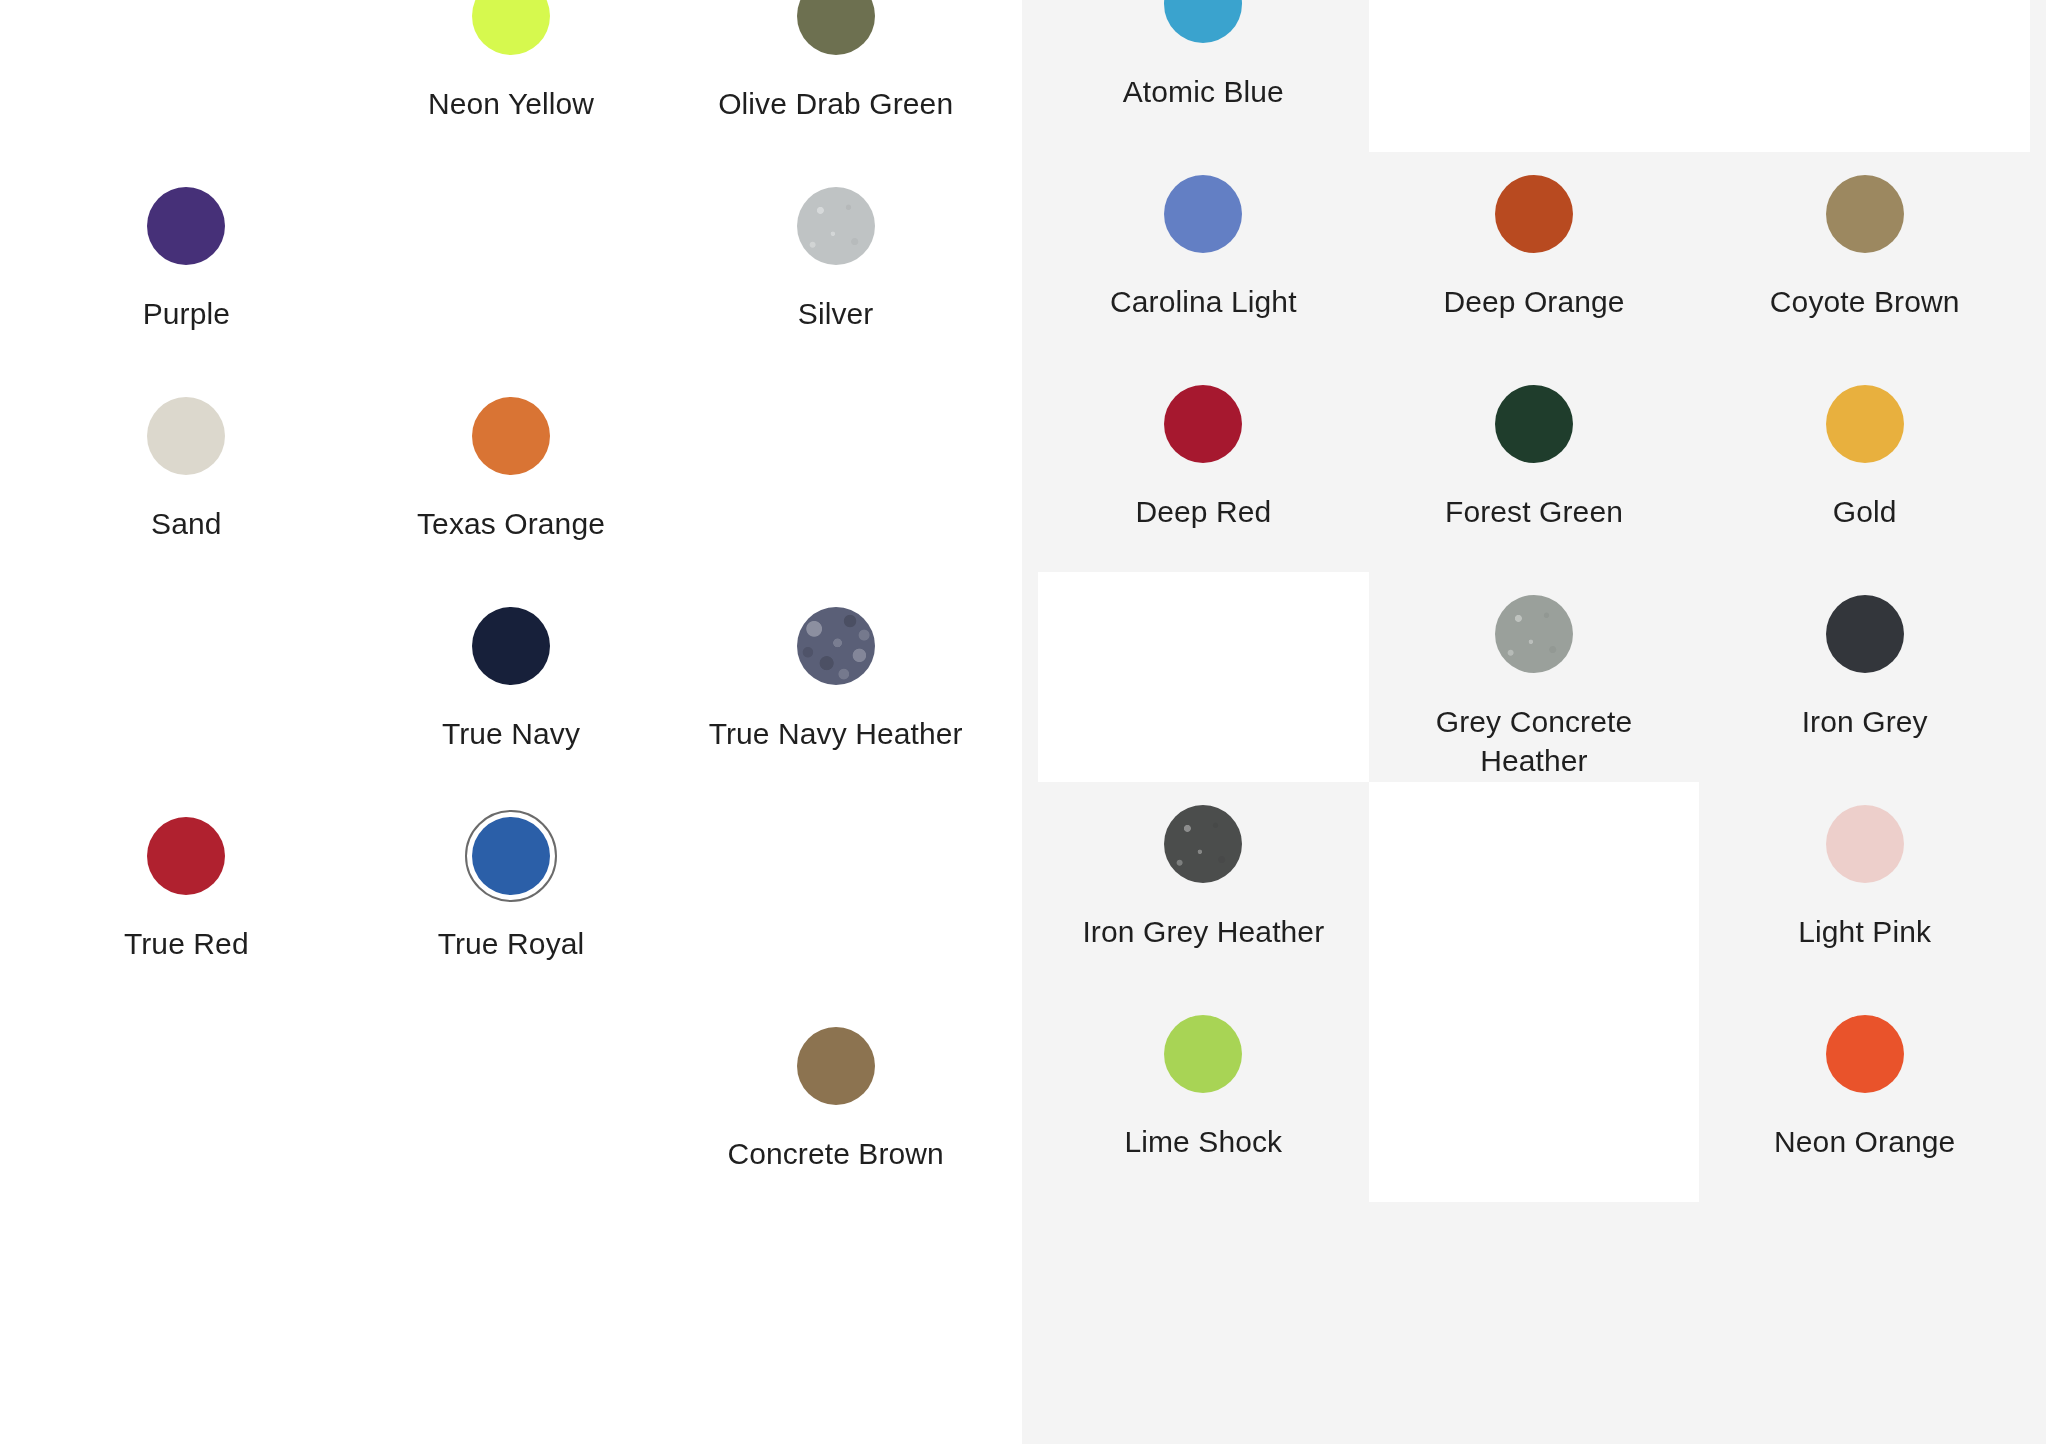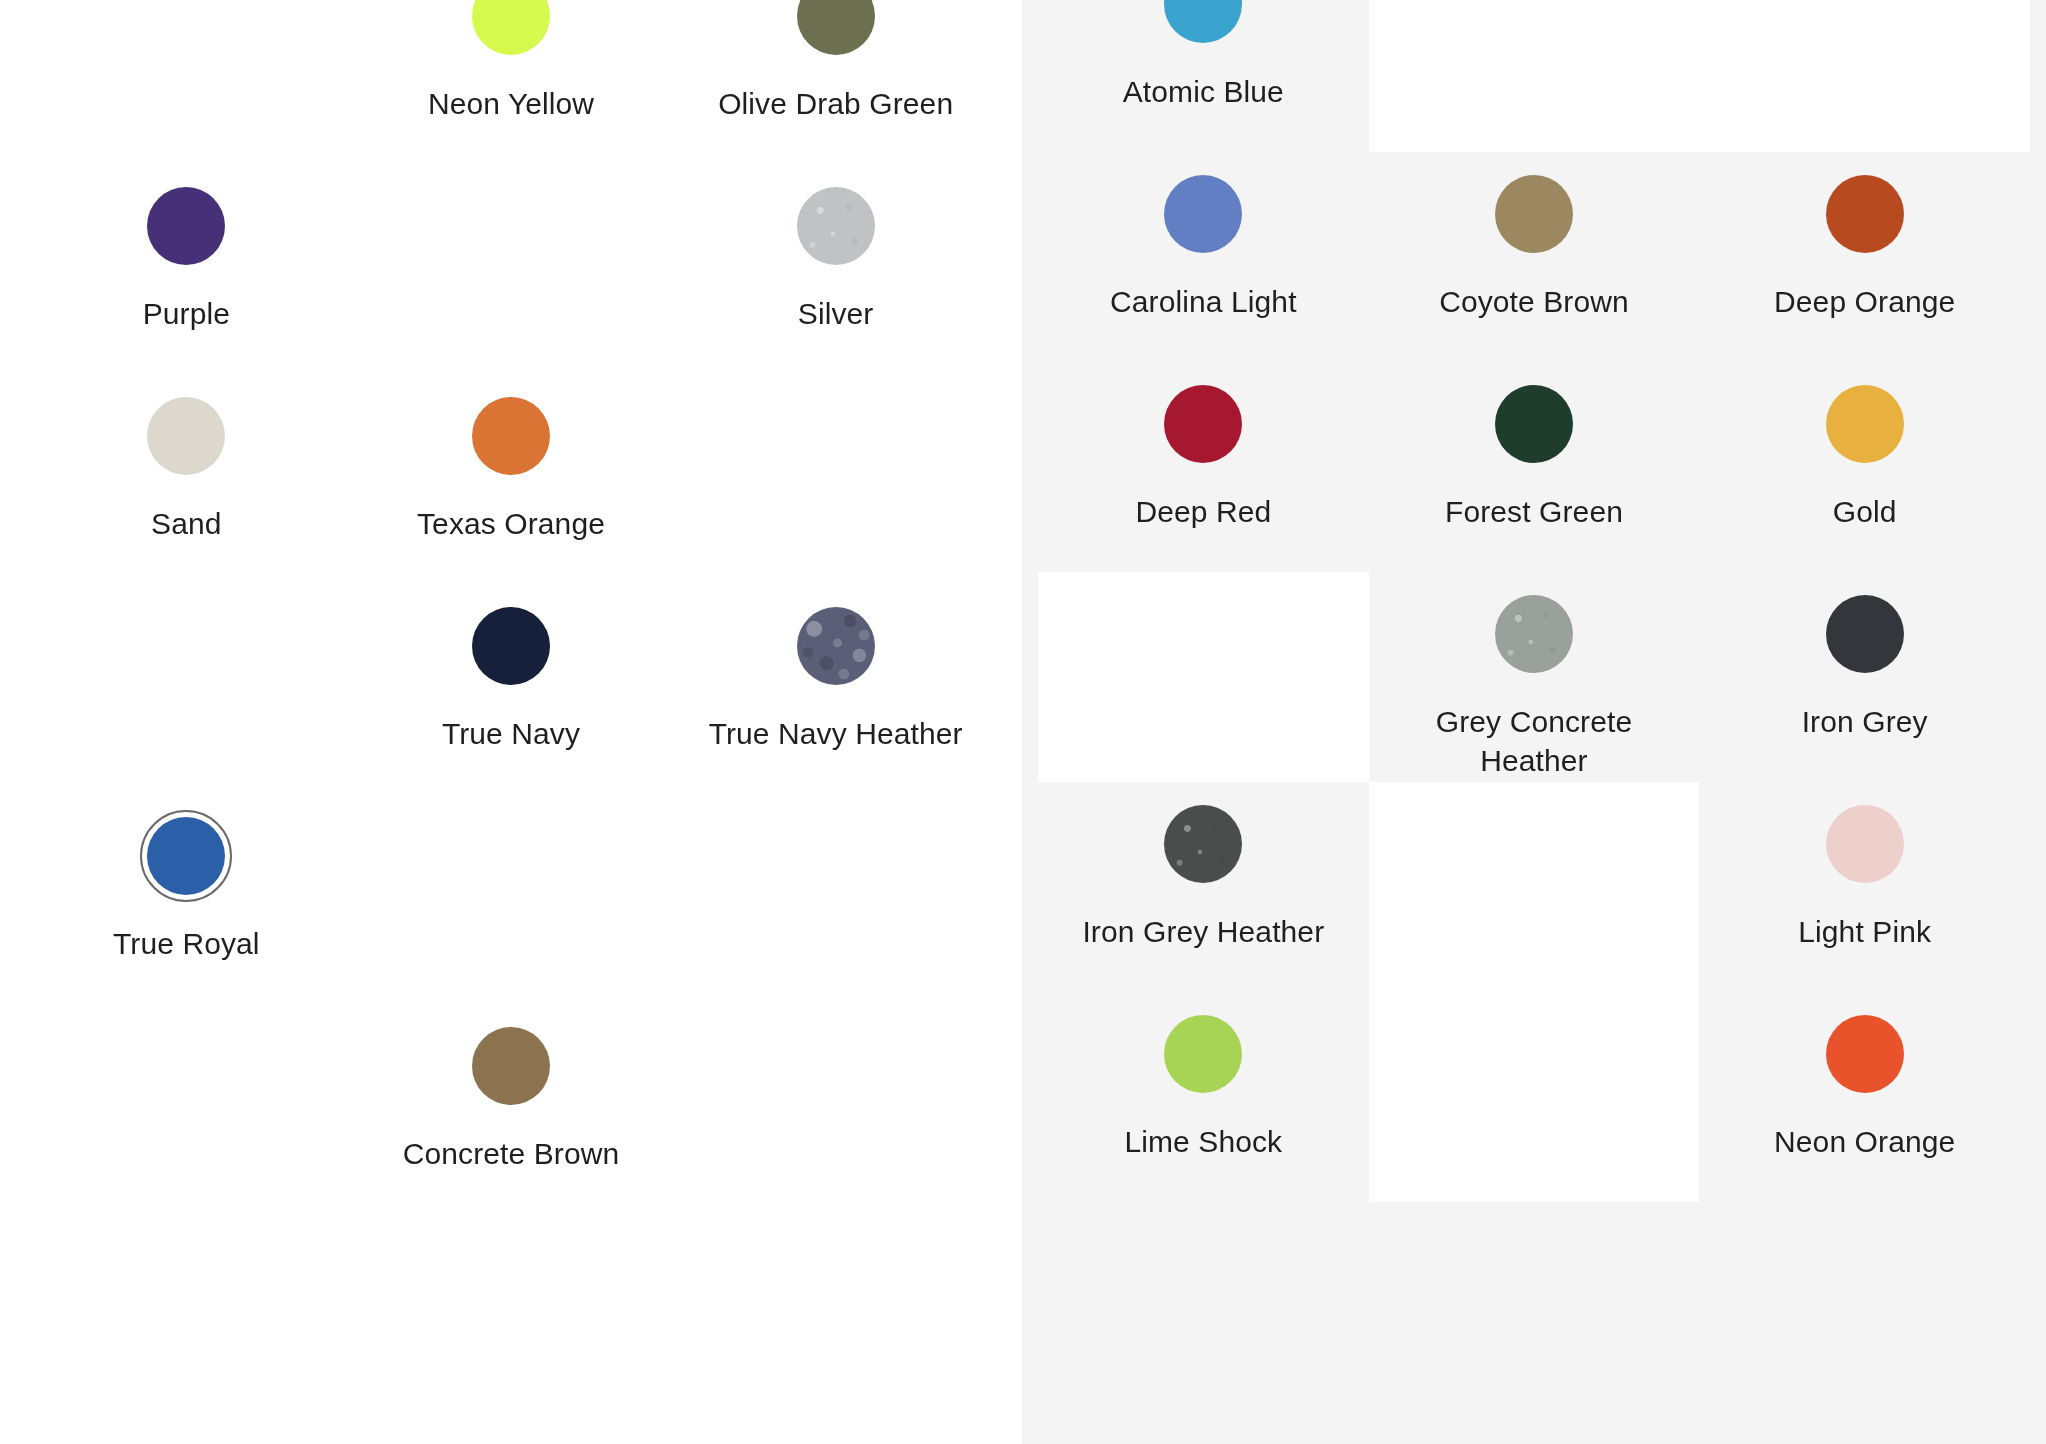--- a/index.html
+++ b/index.html
@@ -200,20 +200,26 @@
             <span class="swatch-dot" style="background: rgb(23, 32, 58);"></span>
           </div>
           <div class="swatch-label">True Navy</div>
         </div>
         <div class="swatch-cell">
           <div class="swatch-dot-wrap">
             <span class="swatch-dot tex-heather" style="background: rgb(90, 95, 119);"></span>
           </div>
           <div class="swatch-label">True Navy Heather</div>
         </div>
+        <div class="swatch-cell">
+          <div class="swatch-dot-wrap">
+            <span class="swatch-dot" style="background: rgb(176, 33, 47);"></span>
+          </div>
+          <div class="swatch-label">True Red</div>
+        </div>
         <div class="swatch-cell is-selected">
           <div class="swatch-dot-wrap">
             <span class="swatch-dot" style="background: rgb(43, 95, 168);"></span>
           </div>
           <div class="swatch-label">True Royal</div>
         </div>
         <div class="swatch-cell is-empty"></div>
         <div class="swatch-cell is-empty"></div>
         <div class="swatch-cell is-empty"></div>
         <div class="swatch-cell">
@@ -235,29 +241,29 @@
         <div class="swatch-cell is-empty"></div>
         <div class="swatch-cell is-empty"></div>
         <div class="swatch-cell">
           <div class="swatch-dot-wrap">
             <span class="swatch-dot" style="background: rgb(99, 127, 196);"></span>
           </div>
           <div class="swatch-label">Carolina Light</div>
         </div>
         <div class="swatch-cell">
           <div class="swatch-dot-wrap">
+            <span class="swatch-dot" style="background: rgb(184, 74, 32);"></span>
+          </div>
+          <div class="swatch-label">Deep Orange</div>
+        </div>
+        <div class="swatch-cell">
+          <div class="swatch-dot-wrap">
             <span class="swatch-dot" style="background: rgb(156, 136, 96);"></span>
           </div>
           <div class="swatch-label">Coyote Brown</div>
-        </div>
-        <div class="swatch-cell">
-          <div class="swatch-dot-wrap">
-            <span class="swatch-dot" style="background: rgb(184, 74, 32);"></span>
-          </div>
-          <div class="swatch-label">Deep Orange</div>
         </div>
         <div class="swatch-cell">
           <div class="swatch-dot-wrap">
             <span class="swatch-dot" style="background: rgb(166, 24, 47);"></span>
           </div>
           <div class="swatch-label">Deep Red</div>
         </div>
         <div class="swatch-cell">
           <div class="swatch-dot-wrap">
             <span class="swatch-dot" style="background: rgb(31, 61, 44);"></span>

